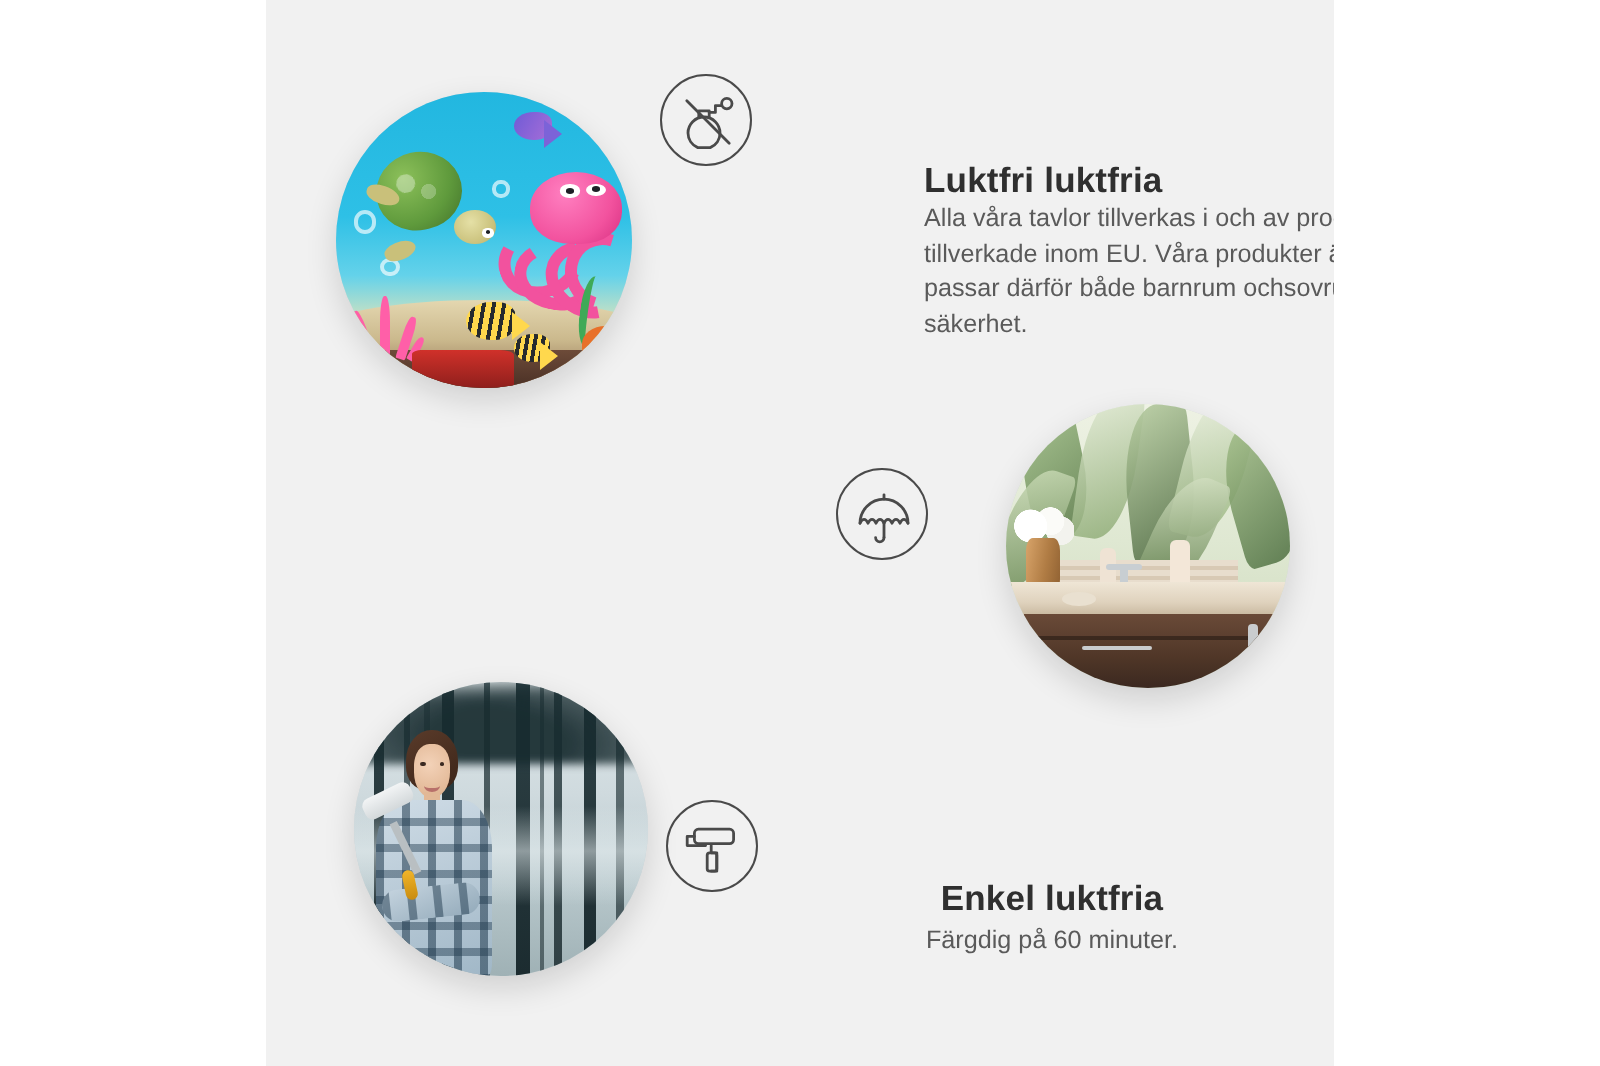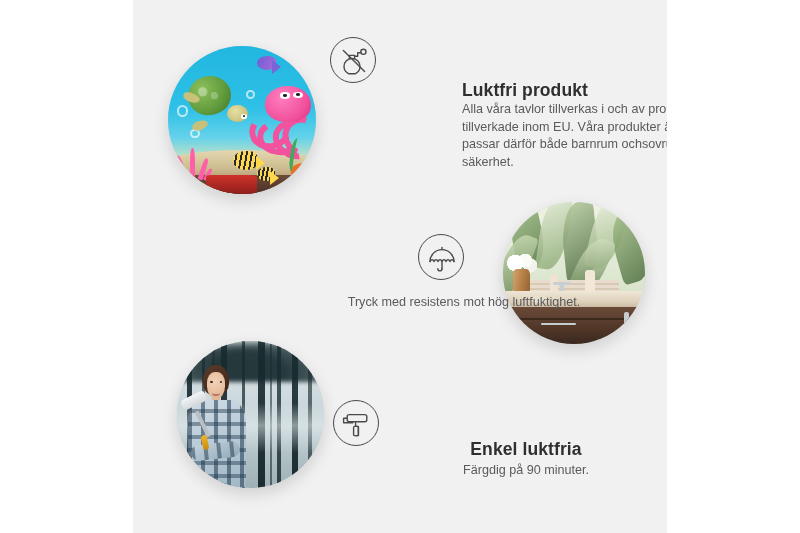--- a/index.html
+++ b/index.html
@@ -430,21 +430,21 @@
     <div class="icon-circle" style="left:197px; top:37px;">
       <svg width="46" height="46" viewBox="0 0 46 46" fill="none" stroke="#4a4a4a" stroke-width="1.4" stroke-linecap="round" stroke-linejoin="round">
         <path d="M13 28.5c0-4.4 3.6-8 8-8s8 3.6 8 8c0 3.3-2 6.1-4.9 7.3h-6.2A8 8 0 0 1 13 28.5Z"></path>
         <path d="M18.4 20.5v-3.1h5.2v3.1"></path>
         <path d="M23.6 18.2h3.1v-3.4h3.2"></path>
         <circle cx="32.4" cy="13.8" r="2.6"></circle>
         <path d="M12.4 12.4 33.6 33.6"></path>
       </svg>
     </div>
 
-    <div class="block-title" id="b1-title">Luktfri produkt</div>
+    <div class="block-title" id="b1-title">Luktfri luktfria</div>
     <div class="block-body" id="b1-body">Alla våra tavlor tillverkas i och av produkter som är tillverkade inom EU. Våra produkter är luktfria och passar därför både barnrum ochsovrum. 100% säkerhet.</div>
 
     <div class="medallion" style="left:370px; top:202px; width:142px; height:142px;">
       <div class="scene">
         <div class="bath-wall"></div>
         <div class="leaf l1"></div>
         <div class="leaf l2"></div>
         <div class="leaf l3"></div>
         <div class="leaf l4"></div>
         <div class="leaf l5"></div>
@@ -469,21 +469,20 @@
     <div class="icon-circle" style="left:285px; top:234px;">
       <svg width="46" height="46" viewBox="0 0 46 46" fill="none" stroke="#4a4a4a" stroke-width="1.4" stroke-linecap="round" stroke-linejoin="round">
         <path d="M11 26.6c0-6.6 5.4-12 12-12s12 5.4 12 12"></path>
         <path d="M11 26.6c1.2-2.6 2.9-2.6 4 0 1.1-2.6 2.9-2.6 4 0 1.1-2.6 2.9-2.6 4 0 1.1-2.6 2.9-2.6 4 0 1.1-2.6 2.9-2.6 4 0 1.1-2.6 2.8-2.6 4 0"></path>
         <path d="M23 26.6v7.2"></path>
         <path d="M23 33.8a2.1 2.1 0 0 1-4.2 0"></path>
         <path d="M23 14.6v-2.2"></path>
       </svg>
     </div>
 
-    <div class="block-body" id="b2-body">Tryck med resistens mot hög luftfuktighet.</div>
 
     <div class="medallion" style="left:44px; top:341px; width:147px; height:147px;">
       <div class="scene">
         <div class="forest-bg"></div>
         <div class="trunk t1"></div>
         <div class="trunk t9"></div>
         <div class="trunk t2"></div>
         <div class="trunk t3"></div>
         <div class="trunk t4"></div>
         <div class="trunk t5"></div>
@@ -512,16 +511,16 @@
     <div class="icon-circle" style="left:200px; top:400px;">
       <svg width="46" height="46" viewBox="0 0 46 46" fill="none" stroke="#4a4a4a" stroke-width="1.4" stroke-linecap="round" stroke-linejoin="round">
         <rect x="13.2" y="13.6" width="19.6" height="7.2" rx="2"></rect>
         <path d="M13.2 17.2h-3.6v4.6h9.2"></path>
         <path d="M21.6 21.8v3.6h2.8v9.2h-2.8"></path>
         <rect x="19.6" y="25.4" width="4.8" height="9.2" rx="1.2"></rect>
       </svg>
     </div>
 
     <div class="block-title" id="b3-title">Enkel luktfria</div>
-    <div class="block-body" id="b3-body">Färgdig på 90 minuter.</div>
+    <div class="block-body" id="b3-body">Färgdig på 60 minuter.</div>
 
   </div>
 </div>
 
 </body></html>

